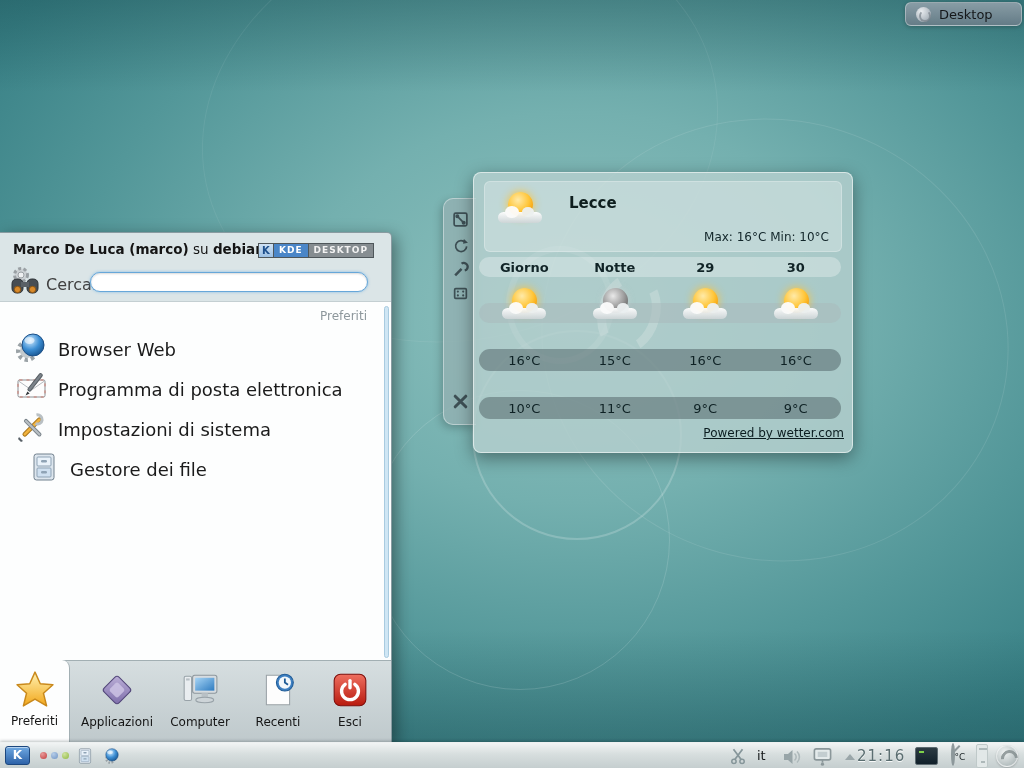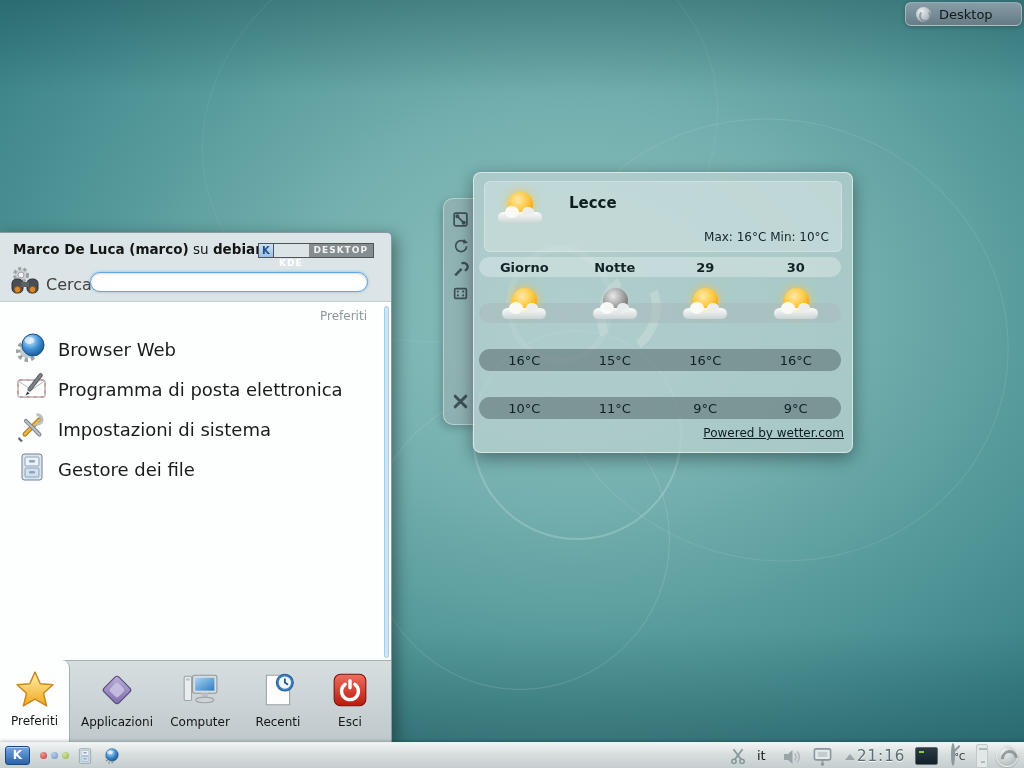--- a/index.html
+++ b/index.html
@@ -72,21 +72,21 @@
   
   .kickoff { position:absolute; left:0; top:232px; width:392px; height:510px; background:#dbe5e7;
              border:1px solid rgba(70,95,105,.55); border-left:none; border-bottom:none; border-radius:0 5px 0 0;
              box-shadow:4px 4px 16px rgba(0,0,0,.40); }
   .ko-user { position:absolute; left:13px; top:8px; font-size:13.5px; color:#141414; }
   .ko-user .b { font-weight:bold; }
   .ko-badge { position:absolute; right:17px; top:10px; height:15px; display:flex; align-items:stretch;
               border:1px solid #4e565a; font-size:9px; font-weight:bold; letter-spacing:1px; line-height:13px; }
   .ko-badge .logo { width:15px; background:linear-gradient(#cfe2f4,#9cc0e4); color:#1d4f8c; text-align:center;
                     letter-spacing:0; border-right:1px solid #4e565a; font-size:10px; }
-  .ko-badge .kde { background:#4a86c8; color:#fff; padding:0 5px; border-right:1px solid #4e565a;margin-top:13px; }
+  .ko-badge .kde { background:#4a86c8; color:#fff; padding:0 5px; border-right:1px solid #4e565a; }
   .ko-badge .dsk { background:#868d91; color:#f2f2f2; padding:0 5px; }
   .ko-search-ico { position:absolute; left:8px; top:32px; width:34px; height:34px; }
   .ko-search-label { position:absolute; left:46px; top:42px; font-size:16px; color:#404040; }
   .ko-input { position:absolute; left:90px; top:39px; width:278px; height:20px; border-radius:10px;
               border:1px solid #67a7d9; background:#fff; outline:none; padding:0 9px; font-size:12px;
               box-shadow:0 0 3px rgba(100,170,225,.7), inset 0 1px 2px rgba(0,0,0,.15); }
   .ko-list { position:absolute; left:0; top:68px; width:100%; height:360px; background:#fdfefe; border-top:1px solid #c4cfd2; }
   .ko-section { position:absolute; right:24px; top:7px; font-size:12px; color:#8d979c; }
   .ko-item { position:absolute; left:0; width:100%; height:40px; cursor:pointer; }
   .ko-item .fico { position:absolute; left:16px; top:3px; width:32px; height:32px; }
@@ -320,21 +320,21 @@
         <svg viewBox="0 0 32 32">
           <rect x="14.3" y="4" width="3.6" height="24" rx="1.6" fill="#f2b33d" stroke="#a8751a" transform="rotate(45 16 16)"></rect>
           <rect x="14.5" y="6" width="3" height="22" rx="1.4" fill="#b9c0c4" stroke="#79838a" transform="rotate(-45 16 16)"></rect>
           <path d="M20.5 4 a4.6 4.6 0 1 1 -1 8.6" fill="none" stroke="#b9c0c4" stroke-width="3"></path>
           <polygon points="3,26 7,30 5,31 2,28" fill="#5a6268"></polygon>
         </svg>
       </span>
       <span class="flabel">Impostazioni di sistema</span>
     </div>
 
-    <div class="ko-item" style="top:146px;">
+    <div class="ko-item" style="top:146px;margin-left:12px;">
       <span class="fico">
         <svg viewBox="0 0 32 32">
           <rect x="6" y="3" width="20" height="26" rx="2.5" fill="#dde6ee" stroke="#71808d"></rect>
           <rect x="9" y="6" width="14" height="9" rx="1" fill="#e9f2fa" stroke="#8fa3b5"></rect>
           <rect x="9" y="17" width="14" height="9" rx="1" fill="#cfe0f0" stroke="#8fa3b5"></rect>
           <rect x="13" y="9" width="6" height="2.4" rx="1.2" fill="#8fa3b5"></rect>
           <rect x="13" y="20" width="6" height="2.4" rx="1.2" fill="#8fa3b5"></rect>
         </svg>
       </span>
       <span class="flabel">Gestore dei file</span>

